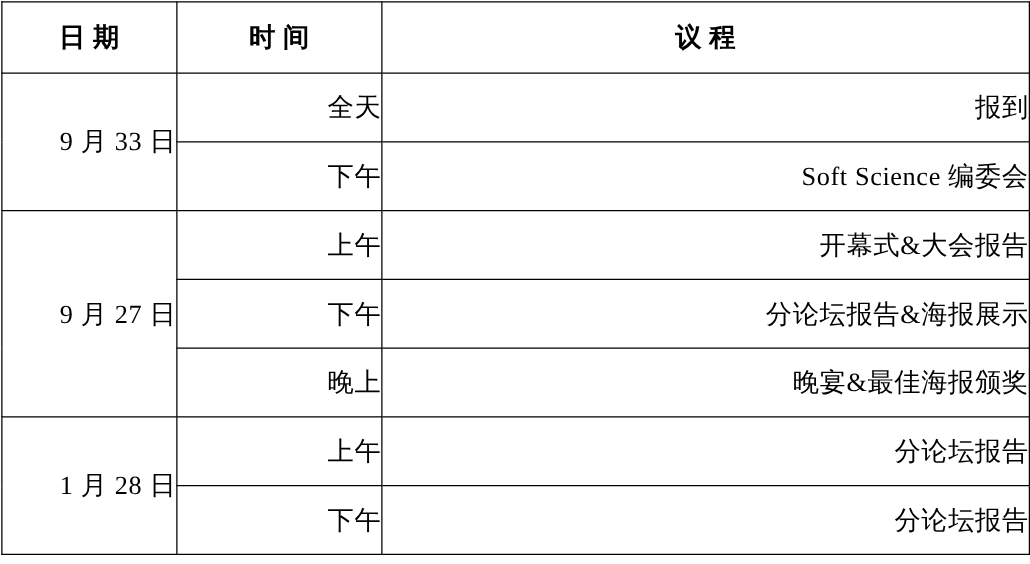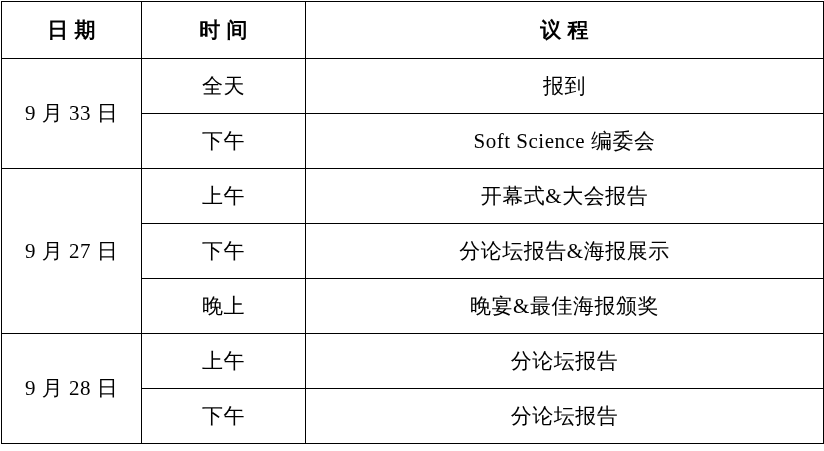--- a/index.html
+++ b/index.html
@@ -41,20 +41,21 @@
     padding: 0;
     letter-spacing: 0.5px;
   }
   table.schedule thead th {
     height: 56px;
     font-weight: bold;
     font-size: 21px;
   }
   table.schedule tbody td {
     height: 54px;
+    text-align: right;
   }
   td.date-cell {
     font-size: 21px;
     letter-spacing: 1px;
   }
   td.time-cell {
     font-size: 21px;
     letter-spacing: 2px;
   }
   td.topic-cell {
@@ -98,21 +99,21 @@
       <tr>
         <td class="time-cell">下午</td>
         <td class="topic-cell">分论坛报告&amp;海报展示</td>
       </tr>
       <tr>
         <td class="time-cell">晚上</td>
         <td class="topic-cell">晚宴&amp;最佳海报颁奖</td>
       </tr>
 
       <tr>
-        <td class="date-cell" rowspan="2">9 月 28 日</td>
+        <td class="date-cell" rowspan="2">1 月 28 日</td>
         <td class="time-cell">上午</td>
         <td class="topic-cell">分论坛报告</td>
       </tr>
       <tr>
         <td class="time-cell">下午</td>
         <td class="topic-cell">分论坛报告</td>
       </tr>
     </tbody>
   </table>
 </div>

